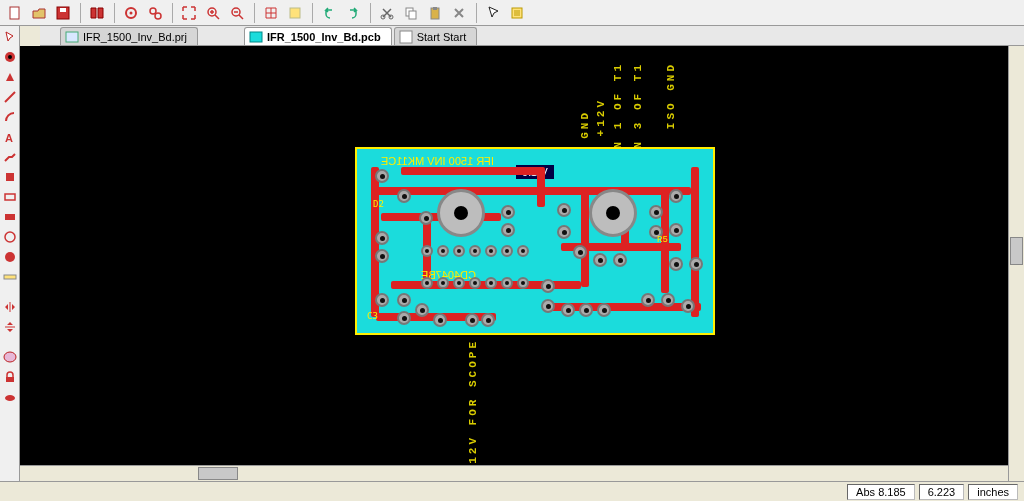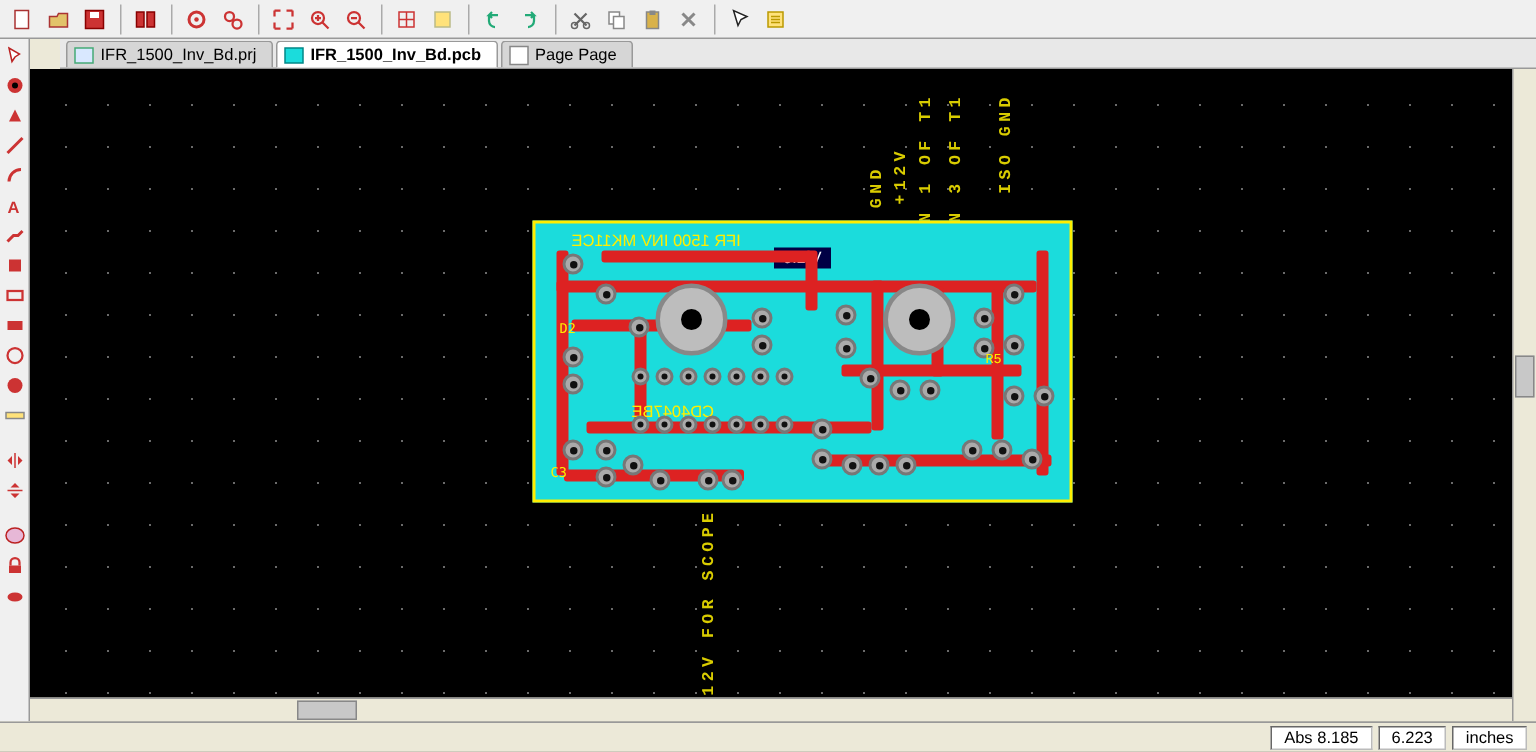--- a/index.html
+++ b/index.html
@@ -5,23 +5,23 @@
 * { margin:0; padding:0; box-sizing:border-box; font-family: Tahoma, Arial, sans-serif; font-size:11px; }
 html,body { width:1024px; height:501px; overflow:hidden; background:#ece9d8; }
 
 
 #toolbar-top { position:absolute; top:0; left:0; right:0; height:26px; background:#f0f0f0; border-bottom:1px solid #999; display:flex; align-items:center; padding-left:4px; }
 .tb-btn { width:22px; height:22px; margin-right:2px; display:flex; align-items:center; justify-content:center; border:1px solid transparent; border-radius:2px; cursor:pointer; }
 .tb-sep { width:2px; height:20px; border-left:1px solid #aaa; margin:0 4px; }
 .tb-btn svg { display:block; }
 
 
-#tabbar { position:absolute; top:26px; left:40px; right:0; height:20px; background:#e8e8e8; border-bottom:1px solid #999; display:flex; align-items:flex-end; padding-left:4px; }
+#tabbar { position:absolute; top:26px; left:40px; right:0; height:20px; background:#e8e8e8; border-bottom:1px solid #999; display:flex; align-items:flex-end; padding-left:20px; }
 .tab { height:18px; padding:2px 10px 2px 22px; margin-right:2px; background:#d6d6d6; border:1px solid #999; border-bottom:none; border-radius:3px 3px 0 0; position:relative; display:flex; align-items:center; cursor:pointer; }
-.tab.active { background:#fff; font-weight:bold; }
+.tab.active { background:#fff; font-weight:bold;margin-left:44px; }
 .tab-ico { position:absolute; left:4px; top:2px; width:14px; height:14px; }
 
 
 #toolbox { position:absolute; top:26px; left:0; width:20px; height:calc(100% - 46px); background:#f0f0f0; border-right:1px solid #999; display:flex; flex-direction:column; align-items:center; padding-top:2px; }
 .tl-btn { width:18px; height:18px; margin-bottom:2px; display:flex; align-items:center; justify-content:center; border:1px solid transparent; cursor:pointer; }
 
 
 #canvas-wrap { position:absolute; top:46px; left:20px; right:0; bottom:20px; background:#000; overflow:hidden; }
 #vscroll { position:absolute; top:46px; right:0; width:16px; bottom:20px; background:#ece9d8; border-left:1px solid #999; }
 #vscroll .thumb { position:absolute; left:1px; right:1px; top:44%; height:28px; background:#c8c8c8; border:1px solid #888; }
@@ -185,21 +185,21 @@
   <div class="tab active">
     <span class="tab-ico"><svg width="14" height="14">
           <rect x="1" y="2" width="12" height="10" fill="#1bdcdc" stroke="#088"></rect>
         </svg></span>
     <span>IFR_1500_Inv_Bd.pcb</span>
   </div>
   <div class="tab">
     <span class="tab-ico"><svg width="14" height="14">
           <rect x="1" y="1" width="12" height="12" fill="#fff" stroke="#888"></rect>
         </svg></span>
-    <span>Page Page</span>
+    <span>Start Start</span>
   </div>
 </div>
 
 <div id="toolbox">
   <div class="tl-btn">
       <svg width="14" height="14">
         <path d="M3 2l2 9 2-3 3-2z" fill="#fff" stroke="#b22"></path>
       </svg>
     </div>
   <div class="tl-btn">
@@ -472,21 +472,21 @@
           <div class="hole"></div>
         </div>
       <div class="pad" style="left:140px;top:52px; width:14px;height:14px;">
           <div class="hole"></div>
         </div>
       <div class="pad" style="left:140px;top:70px; width:14px;height:14px;">
           <div class="hole"></div>
         </div>
 
       <div class="silks" style="left:296px; top:82px;font-family:Liberation Mono, monospace;">R5</div>
-      <div class="silks" style="left:12px; top:62px;">D2</div>
+      <div class="silks" style="left:12px; top:46px;">D2</div>
       <div class="silks" style="left:6px;  top:158px;">C3</div>
     </div>
   </div>
 </div>
 
 <div id="vscroll">
     <div class="thumb"></div>
   </div>
 <div id="hscroll">
     <div class="thumb"></div>

